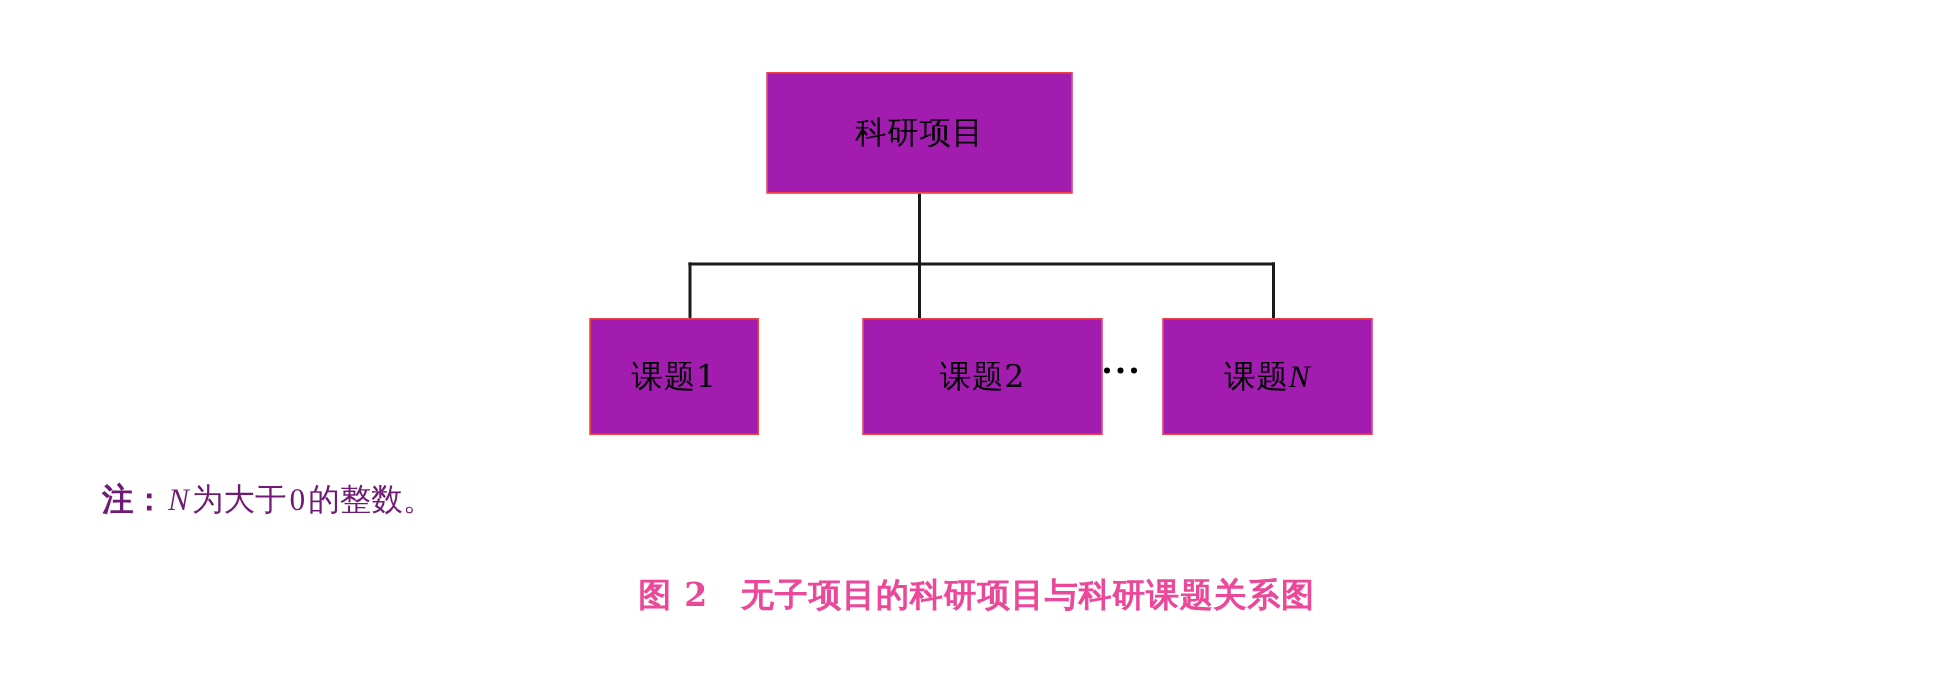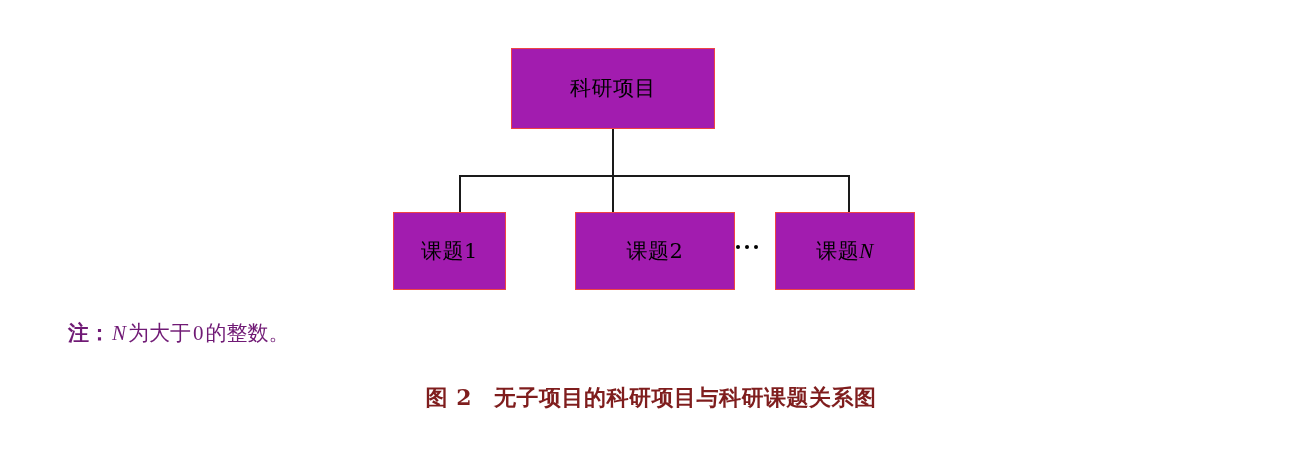--- a/index.html
+++ b/index.html
@@ -157,21 +157,21 @@
     position: absolute;
     left: 0;
     top: 382px;
     width: 1302px;
     text-align: center;
     font-size: 22px;
     font-weight: bold;
     line-height: 30px;
     letter-spacing: 0.5px;
     white-space: nowrap;
-    color: #7f1d1d;
+    color: #ec4899;
   }
   #figure-caption .cap-gap {
     display: inline-block;
     width: 22px;
   }
 </style>
 </head>
 <body>
 
 <div id="figure-root">

